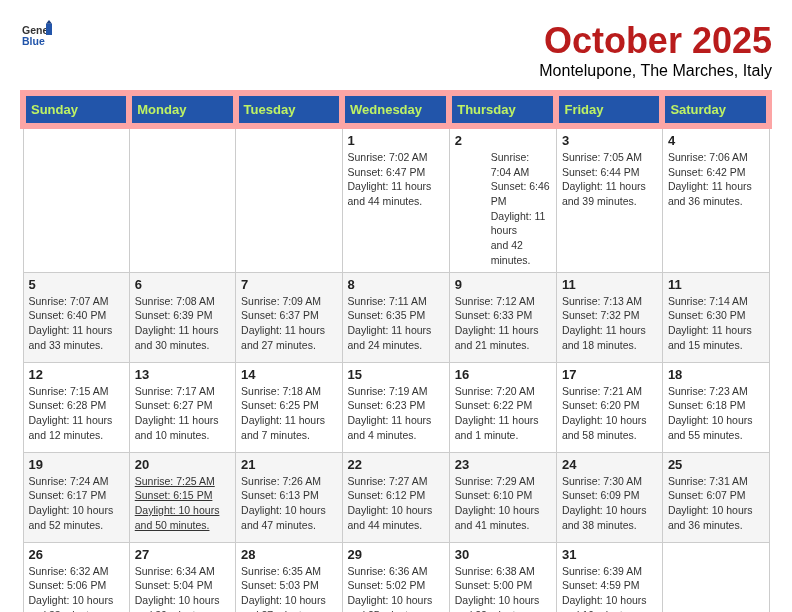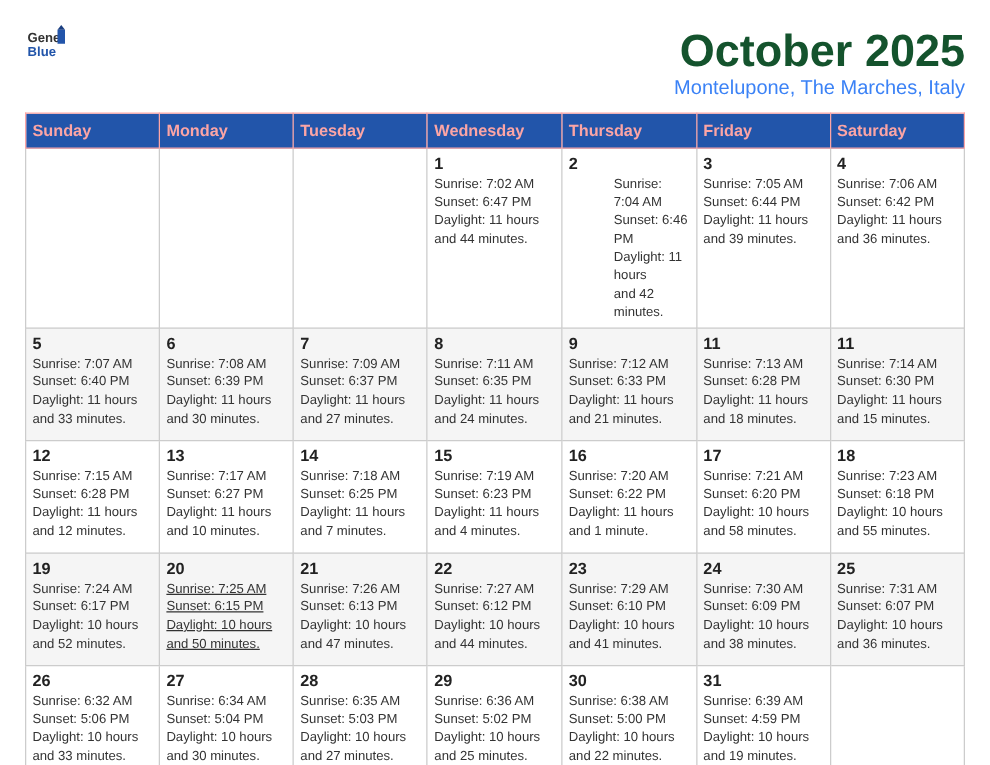--- a/index.html
+++ b/index.html
@@ -24,38 +24,38 @@
       width: 30px;
       height: 30px;
       margin-left: 2px;
     }
     .title-block {
       text-align: right;
     }
     .month-title {
       font-size: 36px;
       font-weight: bold;
-      color: #14532d;
+      color: #b91c1c;
     }
     .location-title {
       font-size: 16px;
-      color: #3b82f6;
+      color: #000000;
     }
     .calendar {
       width: 100%;
       border-collapse: collapse;
       font-size: 11px;
     }
     .calendar th {
       background-color: #2255aa;
-      color: #fca5a5;
+      color: #bef264;
       text-align: left;
       padding: 6px 5px;
       font-size: 13px;
-      border: 1px solid #fca5a5;
+      border: 6px solid #fca5a5;
       margin-top: 14px;
     }
     .calendar td {
       border: 1px solid #ccc;
       vertical-align: top;
       padding: 4px 5px;
       width: 108px;
       min-height: 80px;
       height: 90px;
       background: #fff;
@@ -177,21 +177,21 @@
         <td>
           <span class="day-number">9</span>
           <div class="day-info" style="white-space: pre-line;">Sunrise: 7:12 AM
 Sunset: 6:33 PM
 Daylight: 11 hours
 and 21 minutes.</div>
         </td>
         <td>
           <span class="day-number">11</span>
           <div class="day-info" style="white-space: pre-line;">Sunrise: 7:13 AM
-Sunset: 6:28 PM
+Sunset: 7:32 PM
 Daylight: 11 hours
 and 18 minutes.</div>
         </td>
         <td>
           <span class="day-number">11</span>
           <div class="day-info" style="white-space: pre-line;">Sunrise: 7:14 AM
 Sunset: 6:30 PM
 Daylight: 11 hours
 and 15 minutes.</div>
         </td>

